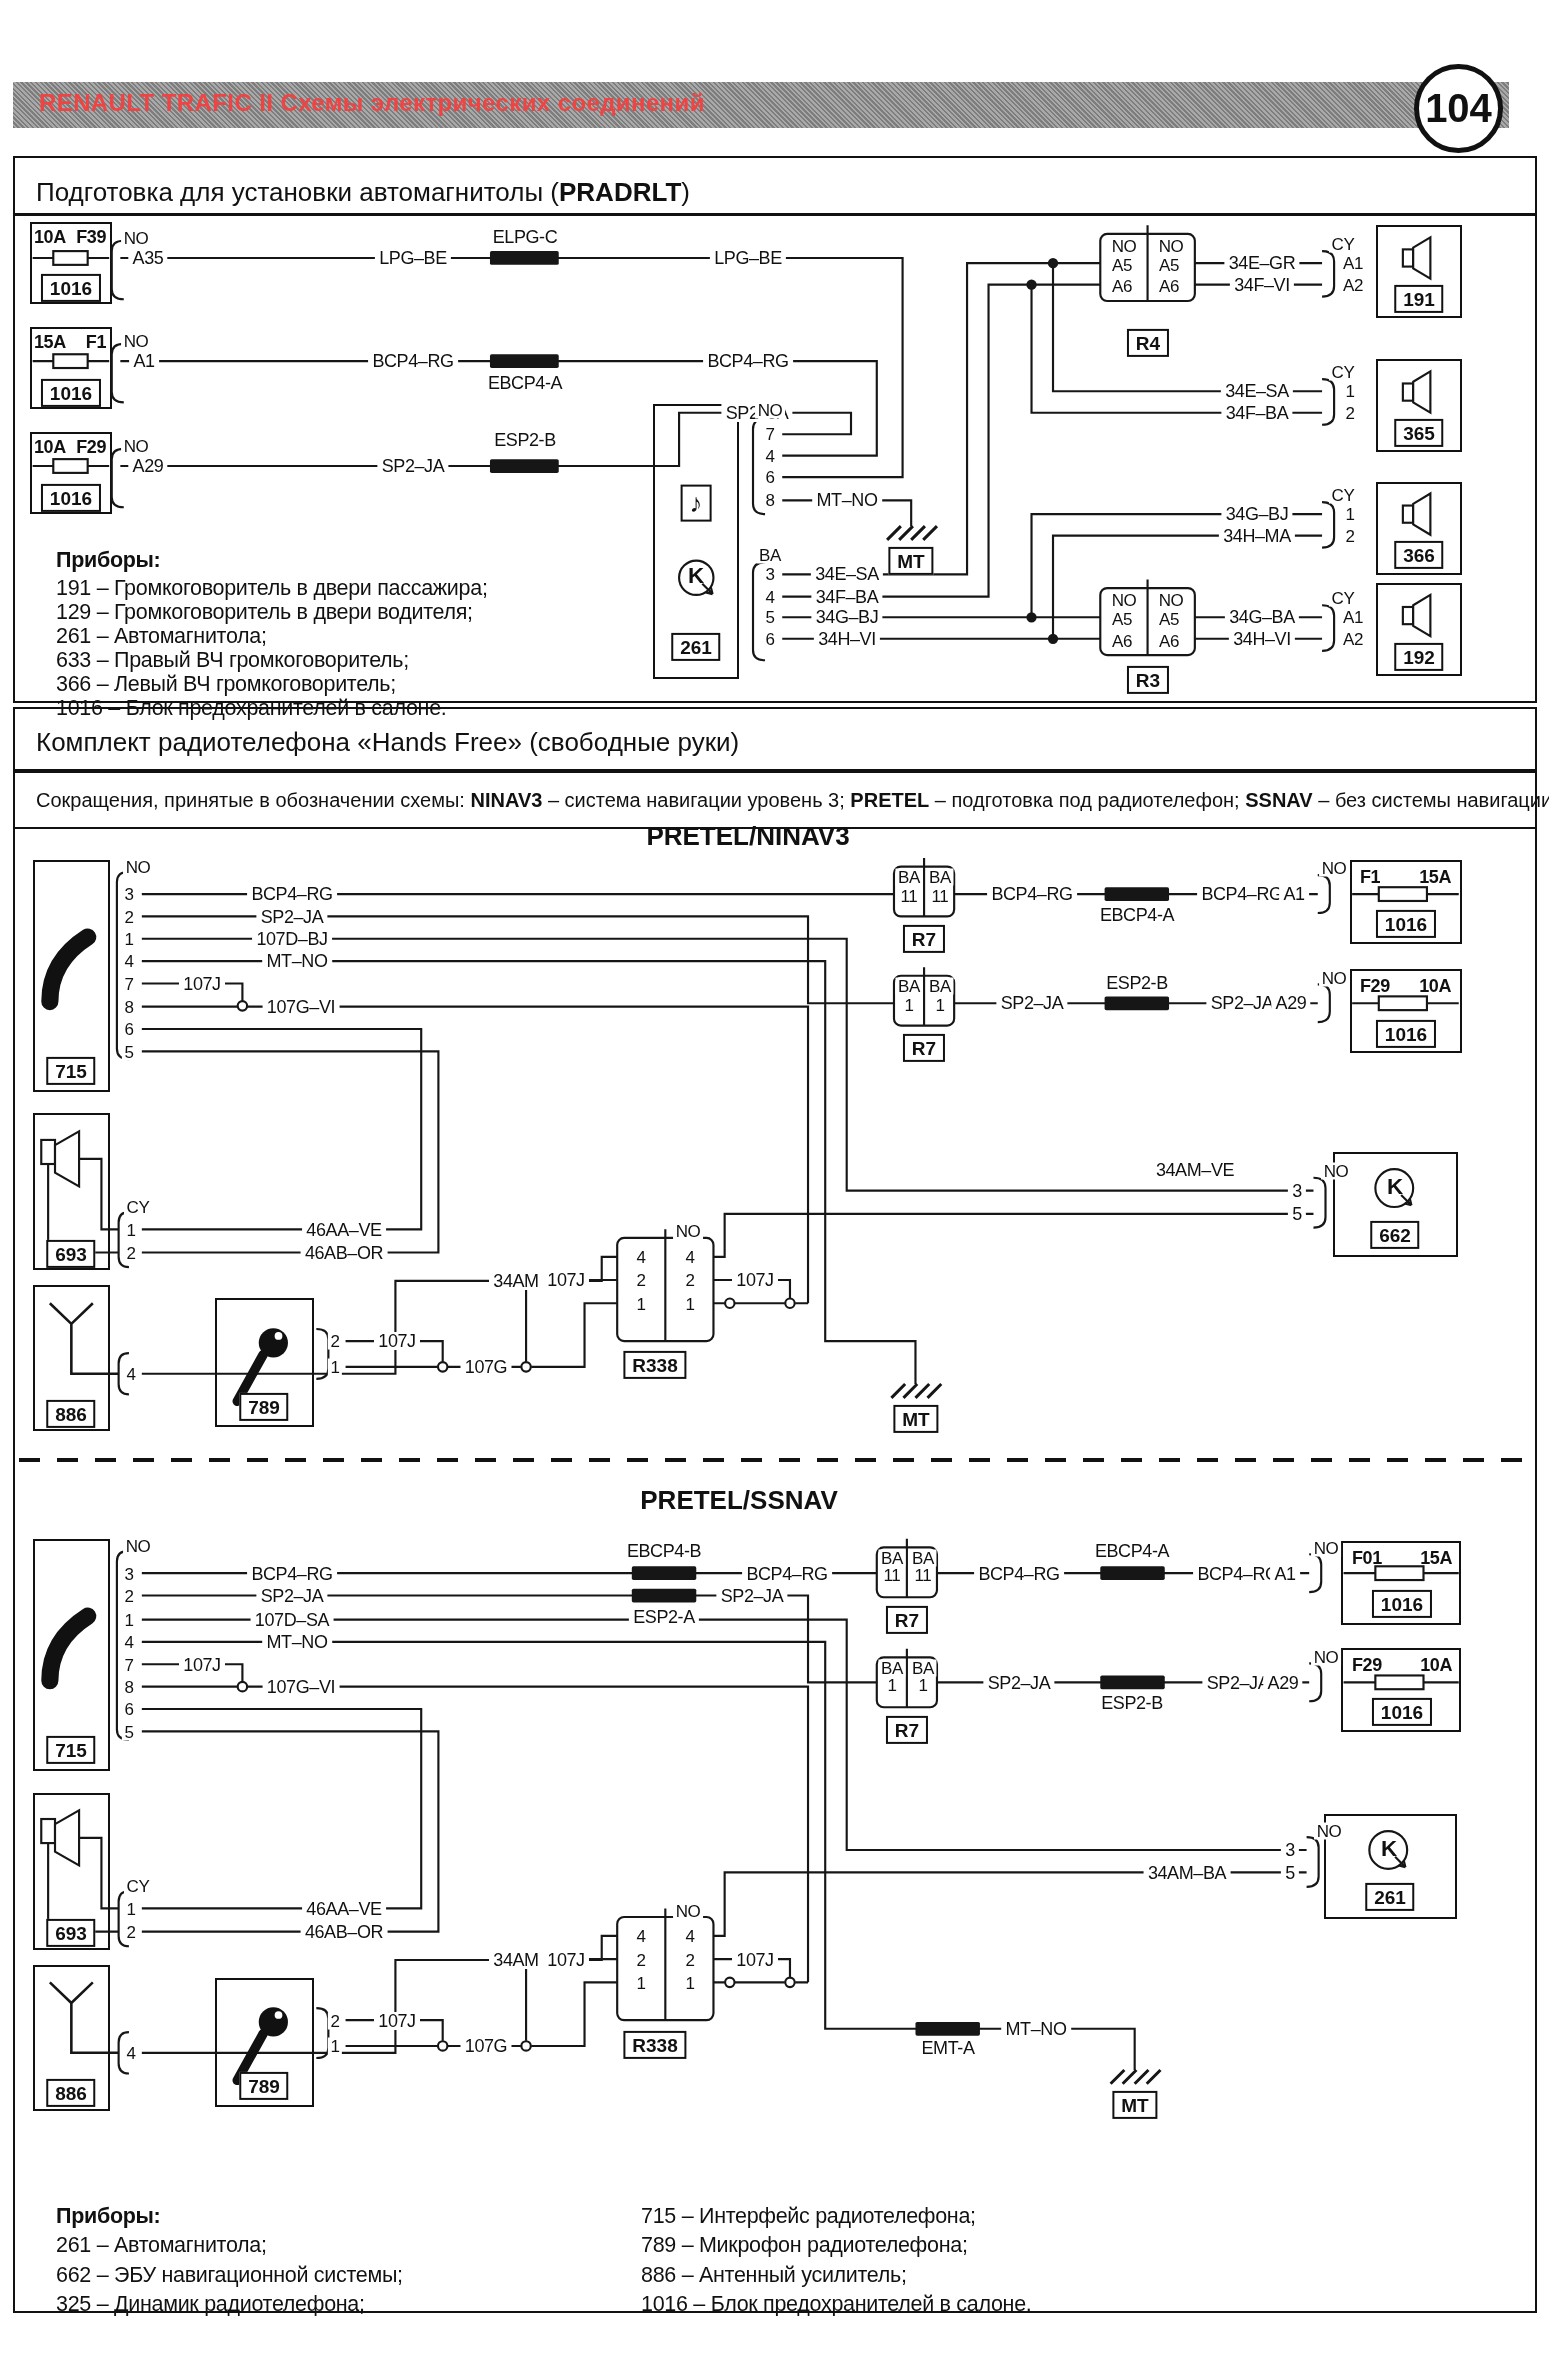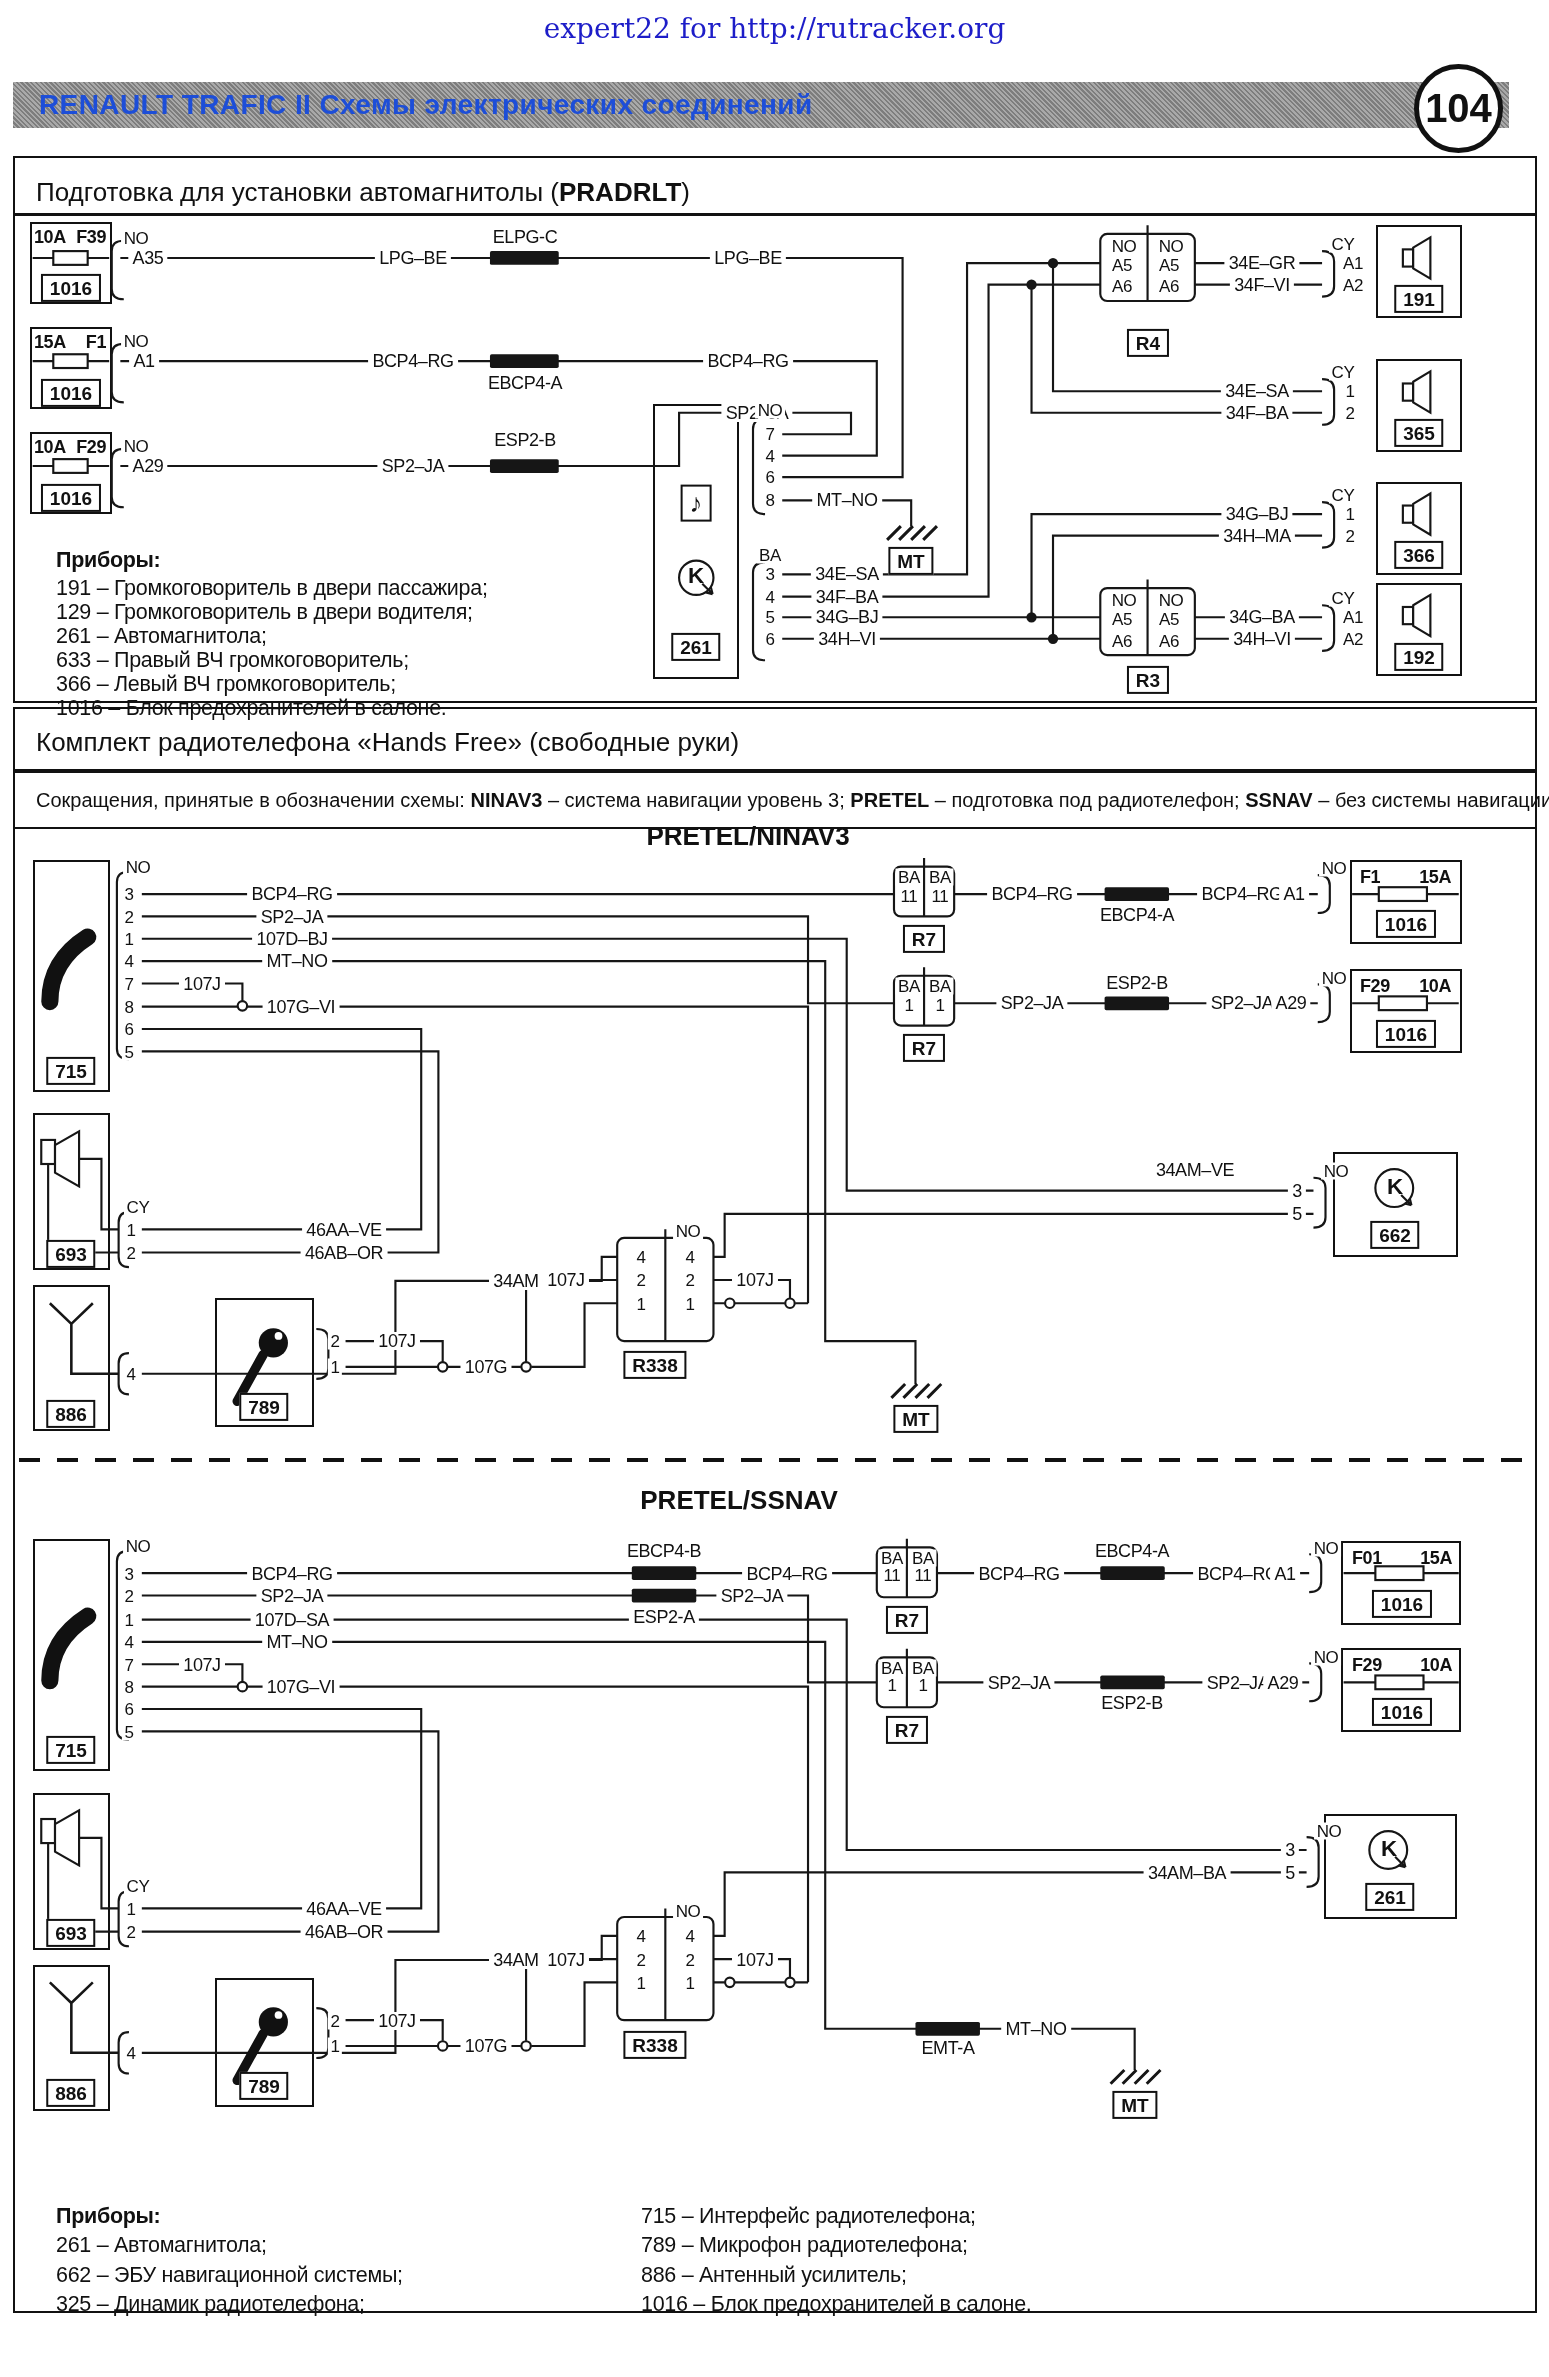--- a/index.html
+++ b/index.html
@@ -23,32 +23,31 @@
   .frow{position:absolute;display:flex;justify-content:space-between;font-weight:bold;
         font-size:18px;z-index:4;letter-spacing:-0.4px}
   .leg{position:absolute;font-size:21.5px;letter-spacing:-0.3px;line-height:1.45;z-index:4;white-space:nowrap}
   .note{position:absolute;transform:translate(-50%,-50%);border:2.1px solid #111;background:#fff;
         font-size:26px;line-height:1;padding:3.4px 6.9px;z-index:4}
   .kk{position:absolute;transform:translate(-50%,-50%);font-size:22.4px;font-weight:bold;z-index:4}
   .wm{position:absolute;width:100%;text-align:center;top:12px;color:#1d1dc8;
       font-family:"DejaVu Serif",serif;font-size:28px;z-index:4}
   .band{position:absolute;left:13px;top:82px;width:1496px;height:46px;z-index:1;
         background:repeating-linear-gradient(45deg,#7d7d7d 0 1.7px,#a9a9a9 1.7px 3.4px)}
-  .bandtext{position:absolute;left:39px;top:89px;font-size:28px;font-weight:bold;z-index:2;
-        letter-spacing:0.4px;color:#1d4ed8}
+  .bandtext{position:absolute;left:39px;top:89px;font-size:24px;font-weight:bold;z-index:2;
+        letter-spacing:0.4px;color:#ef4444}
   .badge{position:absolute;left:1414px;top:64px;width:79px;height:79px;border:5.2px solid #111;
         border-radius:50%;background:#fff;z-index:2;display:flex;align-items:center;
         justify-content:center;font-size:40px;font-weight:bold}
 </style>
 </head>
 <body>
 
 <div id="page">
 
-  <div class="wm">expert22 for http://rutracker.org</div>
   <div class="band"></div>
   <div class="bandtext">RENAULT TRAFIC II   Схемы электрических соединений</div>
   <div class="badge">104</div>
 
   <div class="frame" style="left:13px;top:156px;width:1524px;height:547px"></div>
   <div class="frame" style="left:13px;top:707px;width:1524px;height:1606px"></div>
   <div class="hline" style="left:13px;top:213px;width:1524px;height:2.6px"></div>
   <div class="hline" style="left:13px;top:769px;width:1524px;height:4.3px"></div>
   <div class="hline" style="left:13px;top:827px;width:1524px;height:1.7px"></div>
   <div class="dash" style="left:19px;top:1458px;width:1512px"></div>

